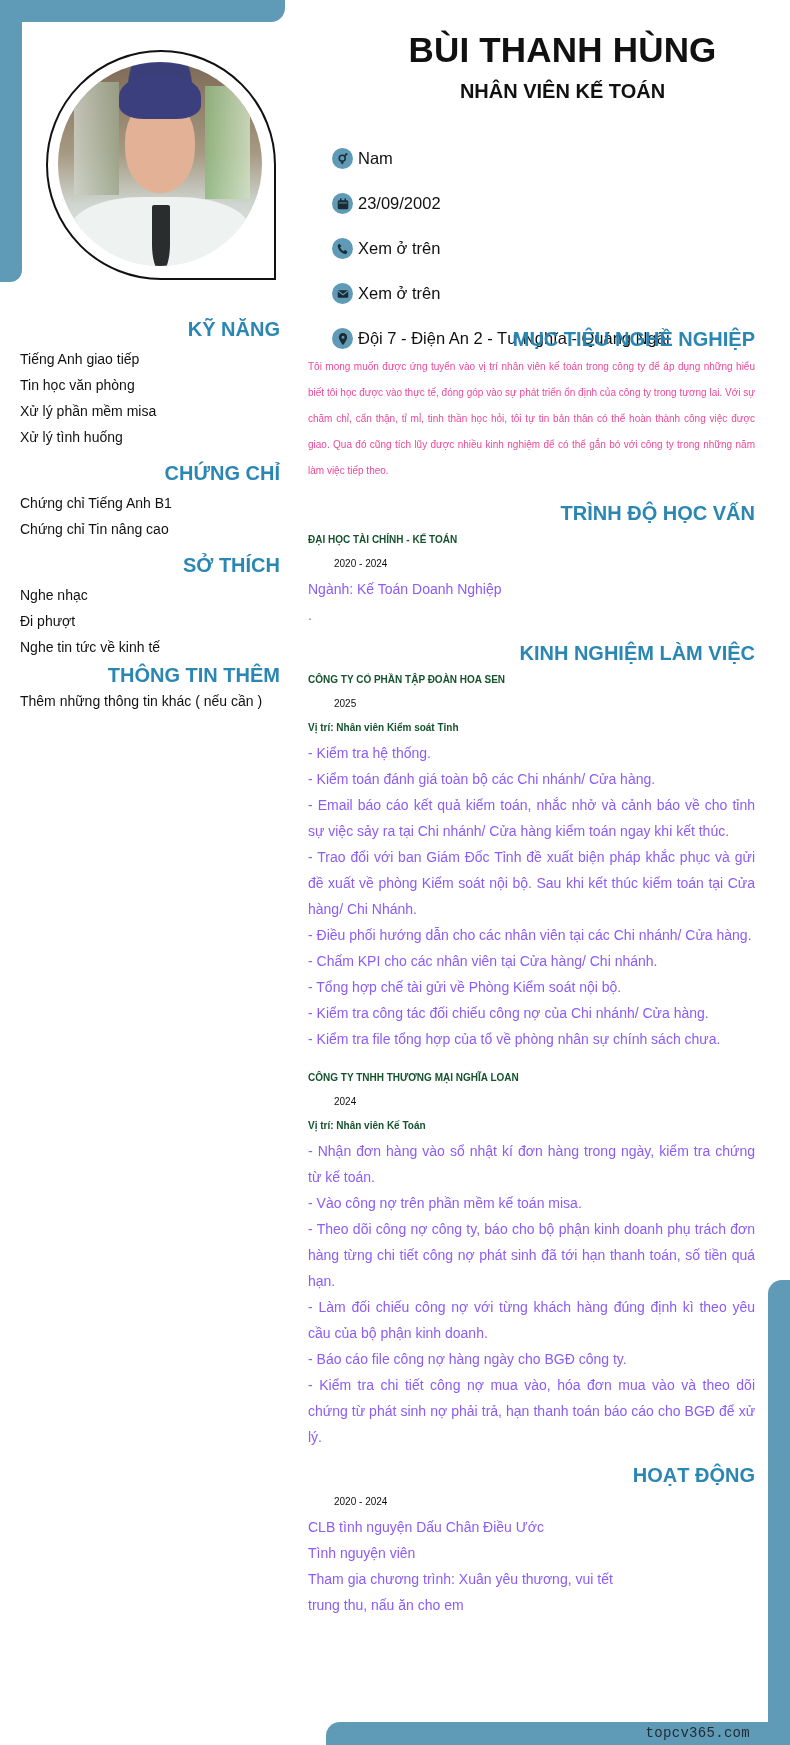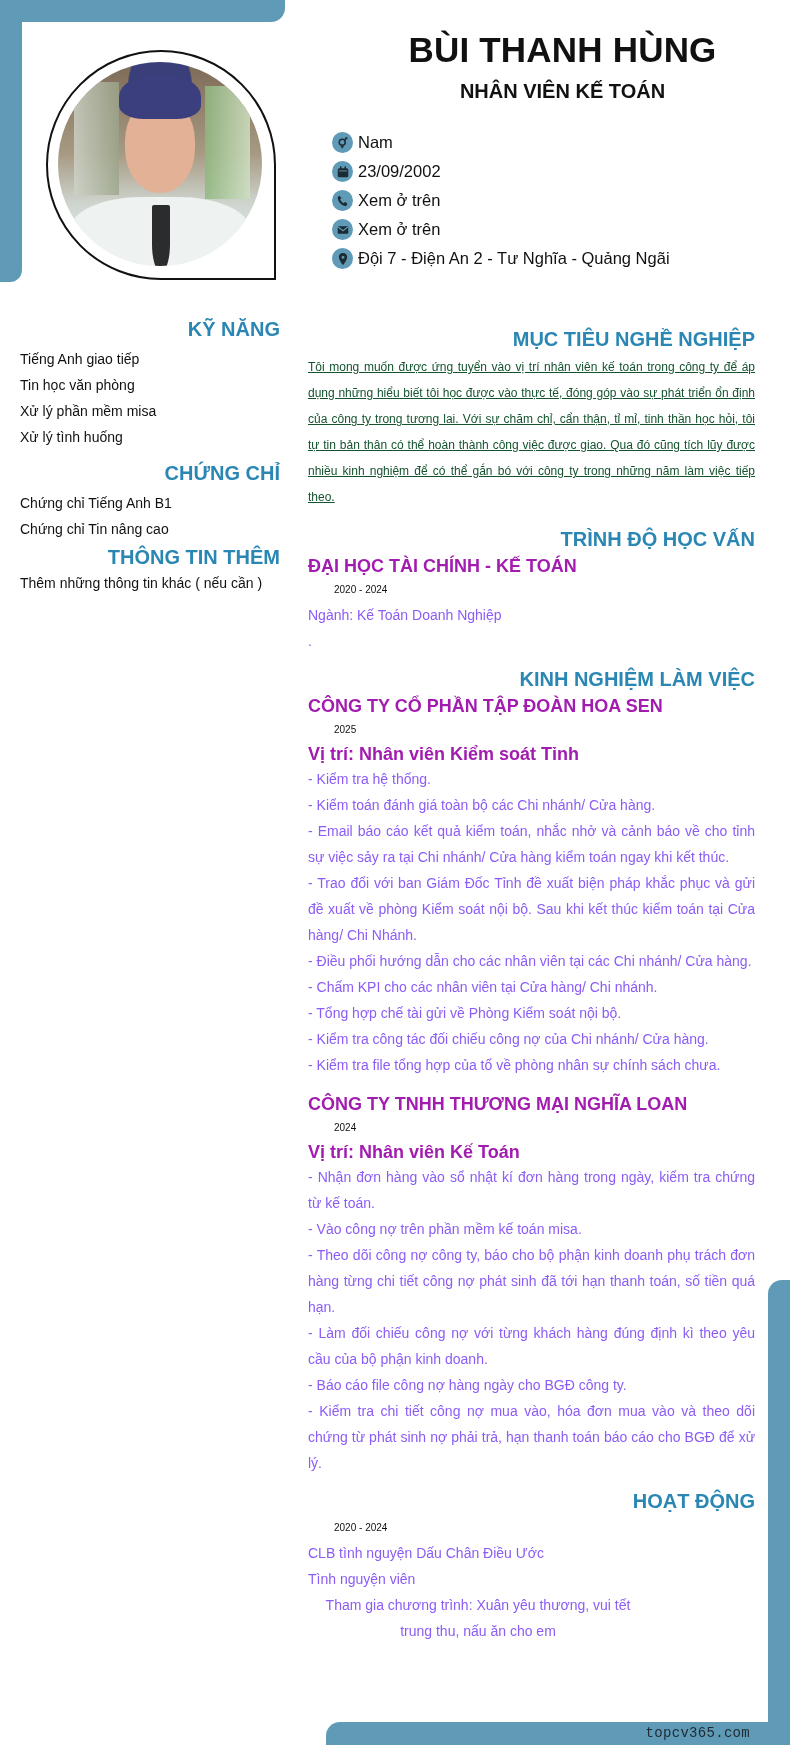--- a/index.html
+++ b/index.html
@@ -26,34 +26,34 @@
   .avatar .hair { position: absolute; left: 30%; top: 6%; width: 40%; height: 22%; border-radius: 50% 50% 30% 30%; background: #3b3f7d; }
   .avatar .shirt { position: absolute; left: 6%; top: 66%; width: 88%; height: 40%; border-radius: 40% 40% 0 0; background: #eef2f0; }
   .avatar .tie { position: absolute; left: 46%; top: 70%; width: 9%; height: 32%; background: #2a2c2e; border-radius: 2px 2px 40% 40%; }
 
   .name { position: absolute; left: 330px; width: 465px; top: 30px; text-align: center;
     font-size: 35px; font-weight: 700; color: #111; letter-spacing: 0.2px; }
   .role { position: absolute; left: 330px; width: 465px; top: 80px; text-align: center;
     font-size: 20px; font-weight: 700; color: #111; }
 
   .contacts { position: absolute; left: 332px; top: 128px; }
-  .contact { display: flex; align-items: center; height: 29px; font-size: 16.5px; color: #111; }
+  .contact { display: flex; align-items: center; height: 29px; font-size: 16.5px; color: #111; margin-top: 16px; }
   .cicon { width: 21px; height: 21px; border-radius: 50%; background: #5f9ab7; margin-right: 5px; display: flex; align-items: center; justify-content: center; flex-shrink: 0; }
   .cicon svg { width: 12px; height: 12px; fill: #1c2a33; }
 
   .left-col { position: absolute; left: 20px; top: 316px; width: 260px; }
   .right-col { position: absolute; left: 308px; top: 326px; width: 447px; }
 
   .h-sec { color: #2a86b3; font-weight: 700; font-size: 20px; line-height: 26px; text-align: right; }
   .left-col .h-sec { margin-top: 0; }
   .left-item { font-size: 14px; line-height: 26px; color: #111; }
 
   .right-col .h-sec { margin-bottom: 2px; }
-  .para { font-size: 12px; line-height: 26px; color: #14532d; text-align: justify; text-decoration: underline; }
-  .bold { font-size: 18px; line-height: 24px; font-weight: 700; color: #a21caf; }
+  .para { font-size: 10px; line-height: 26px; color: #ec4899; text-align: justify; }
+  .bold { font-size: 10px; line-height: 24px; font-weight: 700; color: #14532d; }
   .ital { font-size: 10px; line-height: 24px; color: #111; margin-left: 26px; }
   .line { font-size: 14px; line-height: 26px; color: #8b5cf6; text-align: justify; }
 </style>
 </head>
 <body>
 
 <div class="deco deco-top"></div>
 <div class="deco deco-left"></div>
 <div class="deco deco-right"></div>
 <div class="deco deco-bottom"></div>
@@ -129,20 +129,28 @@
       <div class="left-item">Tin học văn phòng</div>
       <div class="left-item">Xử lý phần mềm misa</div>
       <div class="left-item">Xử lý tình huống</div>
     </div>
   </div>
   <div style="margin-top:10px">
     <div class="h-sec">CHỨNG CHỈ</div>
     <div style="margin-top:4px">
       <div class="left-item">Chứng chỉ Tiếng Anh B1</div>
       <div class="left-item">Chứng chỉ Tin nâng cao</div>
+    </div>
+  </div>
+  <div style="margin-top:10px">
+    <div class="h-sec">SỞ THÍCH</div>
+    <div style="margin-top:4px">
+      <div class="left-item">Nghe nhạc</div>
+      <div class="left-item">Đi phượt</div>
+      <div class="left-item">Nghe tin tức về kinh tế</div>
     </div>
   </div>
   <div style="margin-top:2px">
     <div class="h-sec">THÔNG TIN THÊM</div>
     <div class="left-item">Thêm những thông tin khác ( nếu cần )</div>
   </div>
 </div>
 
 <div class="right-col">
   <div>
@@ -187,15 +195,15 @@
       <div class="line">- Báo cáo file công nợ hàng ngày cho BGĐ công ty.</div>
       <div class="line">- Kiểm tra chi tiết công nợ mua vào, hóa đơn mua vào và theo dõi chứng từ phát sinh nợ phải trả, hạn thanh toán báo cáo cho BGĐ để xử lý.</div>
     </div>
   </div>
 
   <div style="margin-top:12px">
     <div class="h-sec">HOẠT ĐỘNG</div>
     <div class="ital" style="margin-top:2px">2020 - 2024</div>
     <div class="line">CLB tình nguyện Dấu Chân Điều Ước</div>
     <div class="line">Tình nguyện viên</div>
-    <div class="line" style="width:340px;text-align:center">Tham gia chương trình: Xuân yêu thương, vui tết trung thu, nấu ăn cho em</div>
+    <div class="line" style="width:340px;text-align:left">Tham gia chương trình: Xuân yêu thương, vui tết trung thu, nấu ăn cho em</div>
   </div>
 </div>
 
 </body></html>

